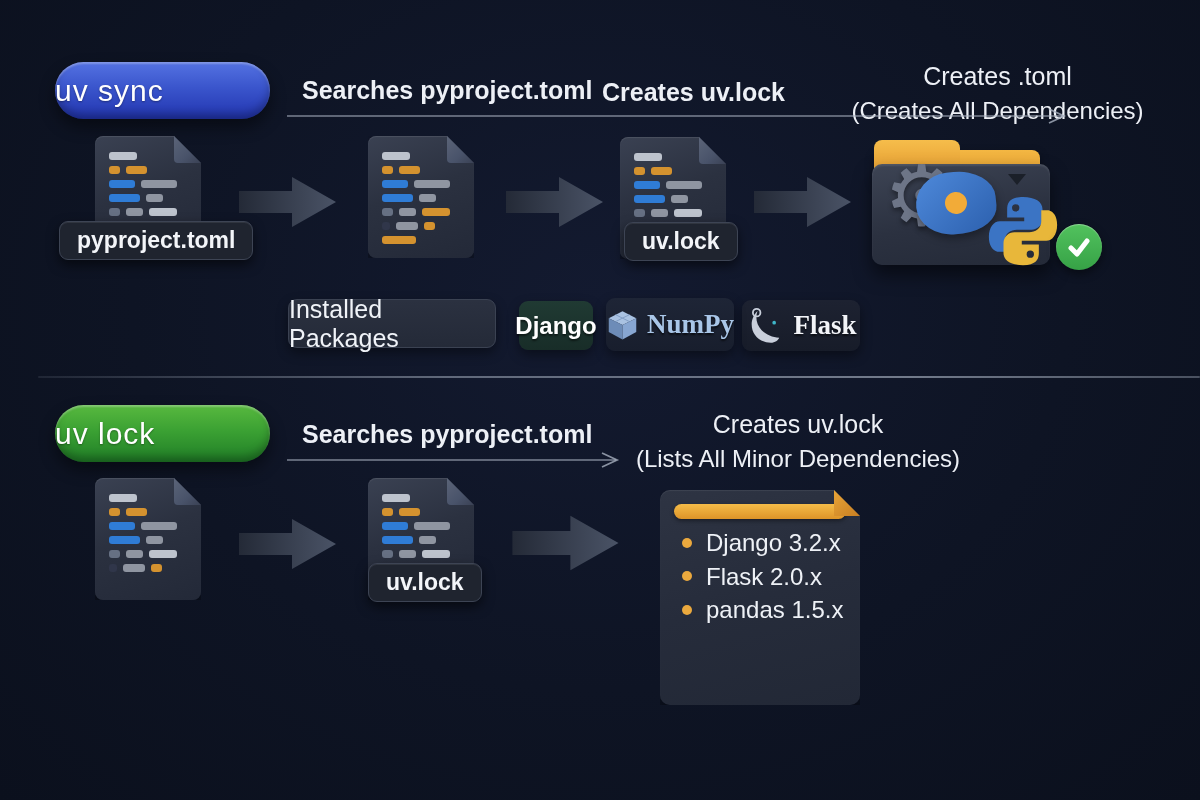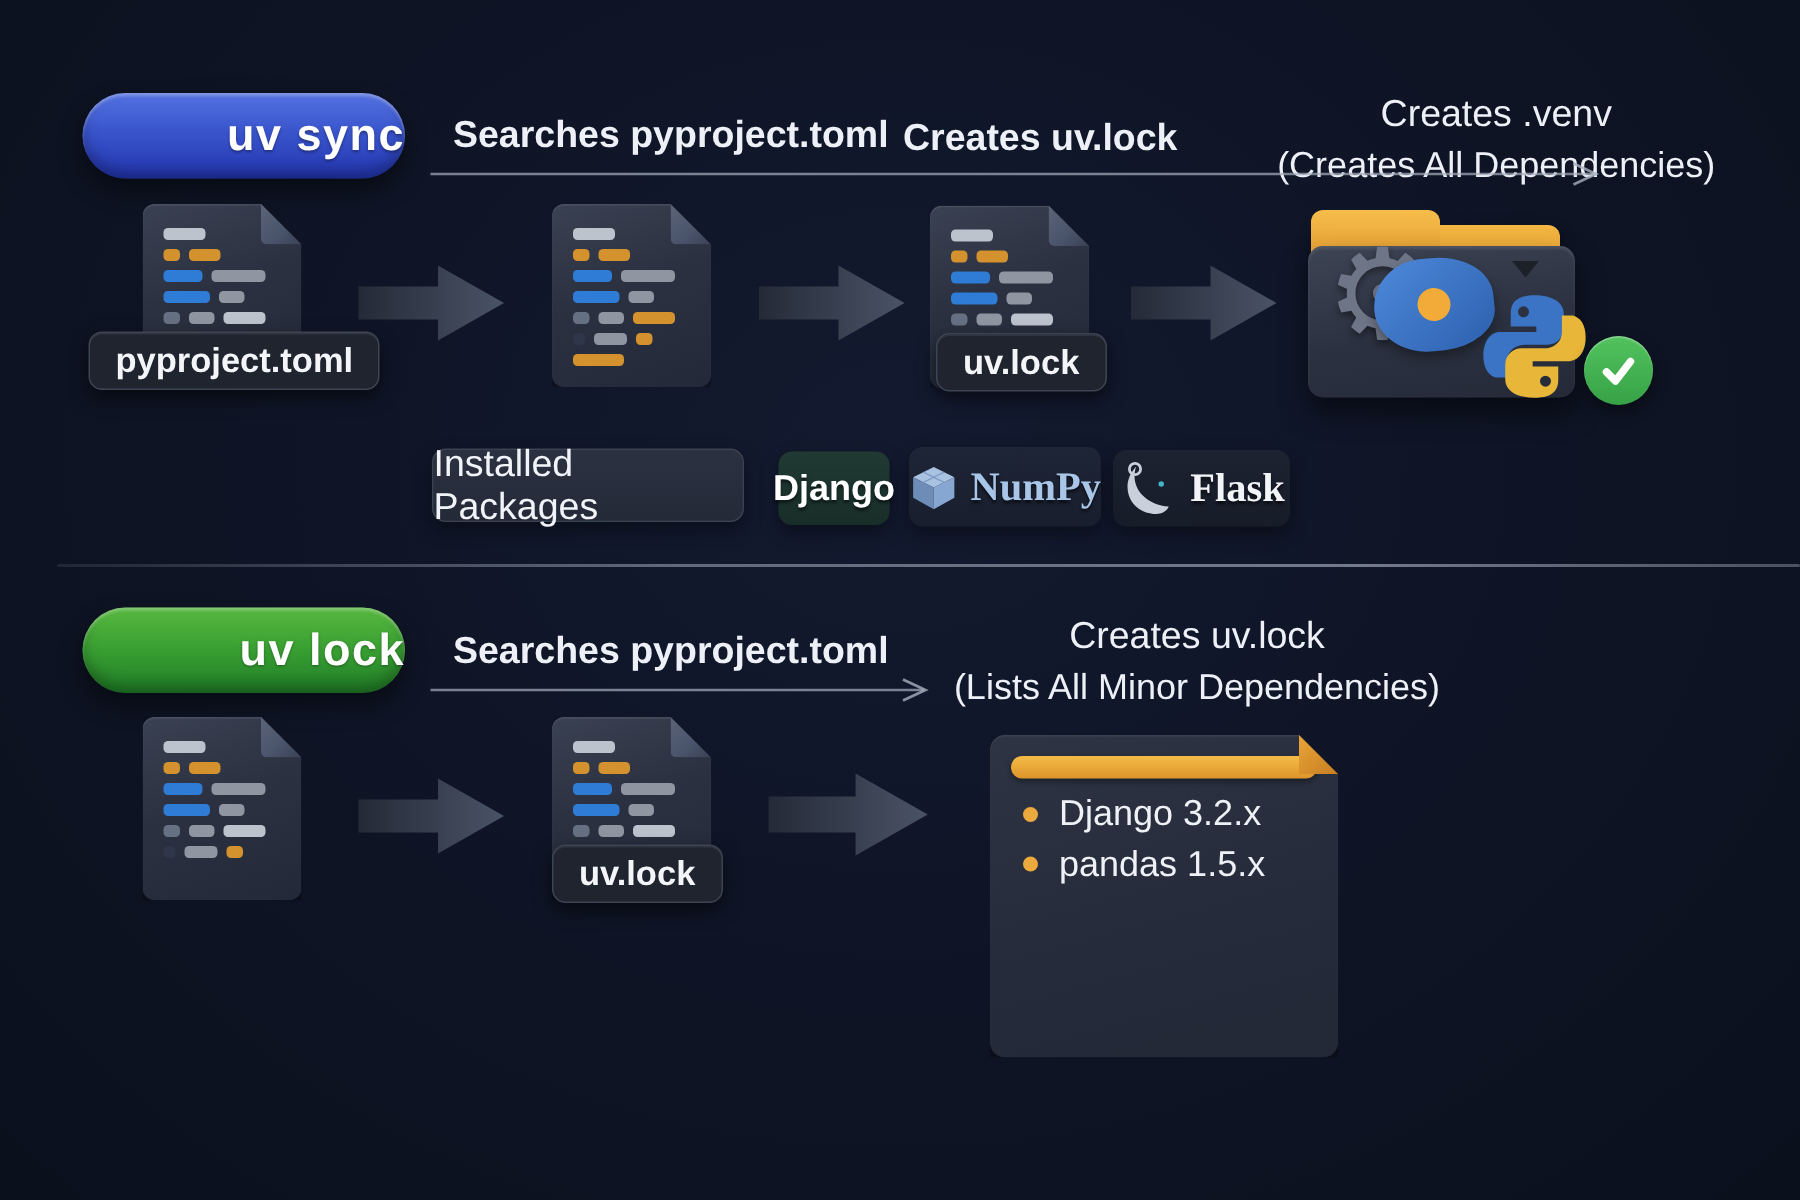--- a/index.html
+++ b/index.html
@@ -9,22 +9,22 @@
     font-family:"Liberation Sans", sans-serif;
   }
   #canvas{
     position:absolute;inset:0;
     background:radial-gradient(ellipse at 50% 38%, #131a30 0%, #0e1424 55%, #0b101d 100%);
   }
 
   
   .pill{
     position:absolute;width:215px;height:57px;border-radius:30px;
-    display:flex;align-items:center;justify-content:flex-end;
-    color:#fff;font-size:30px;font-weight:700;letter-spacing:1px;
+    display:flex;align-items:center;justify-content:flex-start;
+    color:#fff;font-size:30px;font-weight:400;letter-spacing:1px;
     text-shadow:0 1px 2px rgba(0,0,0,.35);
     box-shadow:0 8px 16px rgba(0,0,0,.45), inset 0 2px 2px rgba(255,255,255,.28), inset 0 -5px 9px rgba(0,0,0,.28);
   }
   .pill.blue{background:linear-gradient(180deg,#5472e2 0%,#3a55cc 45%,#2235b0 100%);}
   .pill.green{background:linear-gradient(180deg,#58b93f 0%,#3ba133 45%,#207e27 100%);}
 
   
   .anno{position:absolute;color:#edf0f6;font-size:25px;white-space:nowrap;}
   .anno .pre{font-weight:600;}
   .anno .emph{font-weight:700;}
@@ -137,21 +137,20 @@
     position:absolute;left:38px;top:376px;width:1162px;height:2px;border-radius:1px;
     background:linear-gradient(90deg, rgba(165,175,190,.12) 0%, rgba(175,185,200,.5) 35%, rgba(180,190,205,.6) 75%, rgba(165,175,190,.4) 100%);
   }
 
   
   .dep-card{
     position:absolute;left:660px;top:490px;width:200px;height:215px;border-radius:10px;
     background:linear-gradient(165deg,#2e3443 0%,#262c3b 50%,#222836 100%);
     box-shadow:0 10px 20px rgba(0,0,0,.55), inset 0 1px 1px rgba(255,255,255,.08);
     clip-path:polygon(0 0, calc(100% - 26px) 0, 100% 26px, 100% 100%, 0 100%);
-    padding-left:32px;
   }
   .dep-card .flap-o{
     position:absolute;top:0;right:0;width:26px;height:26px;
     background:linear-gradient(135deg,#e8a437 0%,#c87f22 100%);
     clip-path:polygon(0 0, 100% 100%, 0 100%);
   }
   .dep-bar{
     position:absolute;left:14px;right:14px;top:14px;height:15px;border-radius:8px;
     background:linear-gradient(180deg,#f5bc48 0%,#dd9428 100%);
     box-shadow:0 2px 4px rgba(0,0,0,.4);
@@ -177,21 +176,21 @@
   <div class="anno" style="left:302px;top:76px;">
     <span class="pre">Searches </span><span class="emph">pyproject.toml</span>
   </div>
 
   <div class="anno" style="left:602px;top:78px;">
     <span class="pre">Creates </span><span class="emph">uv.lock</span>
   </div>
 
   <div class="anno-block" style="left:800px;top:62px;width:395px;">
     <div class="line1">
-      <span class="pre">Creates </span><span class="emph italic">.venv</span>
+      <span class="pre">Creates </span><span class="emph italic">.toml</span>
     </div>
     <div class="line2">(Creates All Dependencies)</div>
   </div>
 
   <div class="thin-arrow" style="left:285px;top:106px;">
     <svg width="795" height="20" viewBox="0 0 795 20">
       <line x1="2" y1="10" x2="778" y2="10" stroke="#a8b0bf" stroke-width="1.6" opacity="0.7"></line>
       <polyline points="764,3 779,10 764,17" fill="none" stroke="#a8b0bf" stroke-width="1.8" opacity="0.8"></polyline>
     </svg>
   </div>
@@ -477,20 +476,24 @@
 
   <div class="dep-card">
     <div class="dep-bar"></div>
     <ul class="dep-list">
       <li>
           <span class="dot"></span>
           <span>Django 3.2.x</span>
         </li>
       <li>
           <span class="dot"></span>
+          <span>Flask 2.0.x</span>
+        </li>
+      <li>
+          <span class="dot"></span>
           <span>pandas 1.5.x</span>
         </li>
     </ul>
   </div>
   <div class="dep-card" style="background:none;box-shadow:none;clip-path:none;pointer-events:none;">
     <div class="flap-o"></div>
   </div>
 
 </div>
 

